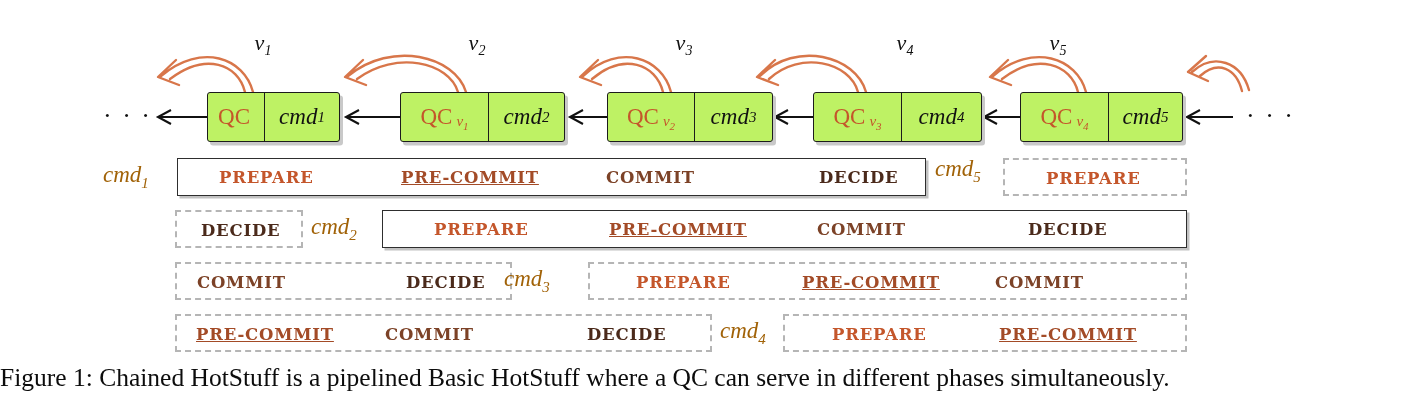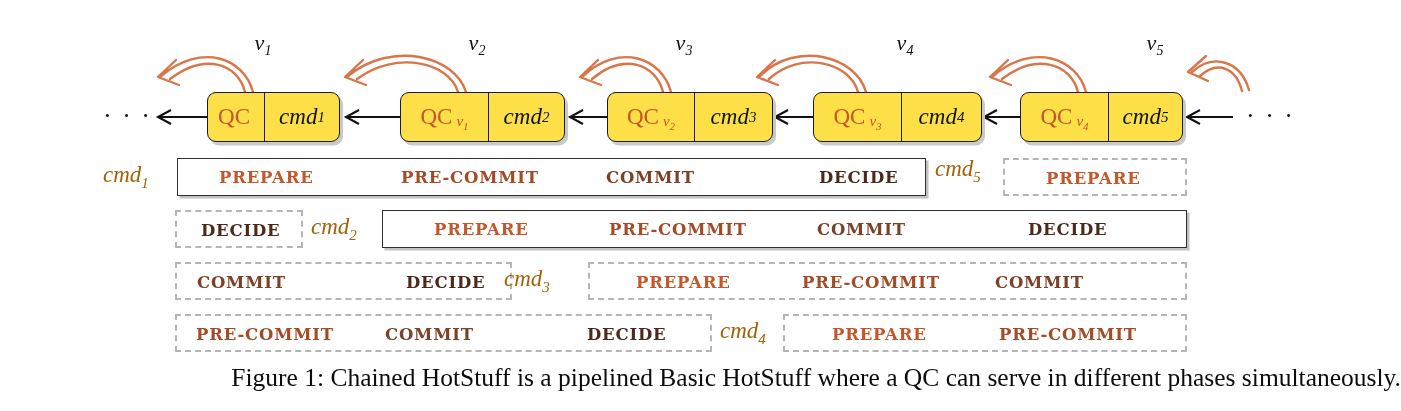--- a/index.html
+++ b/index.html
@@ -5,46 +5,46 @@
   :root{
     --c-prepare:#C4562B; --c-pre-commit:#A34B27; --c-commit:#7C4227;
     --c-decide:#4B2A1B; --c-arrow:#D8764A; --c-qc:#C4562B; --c-link:#111111;
   }
   html,body{margin:0;padding:0;background:#ffffff;}
   .page{position:relative;width:1401px;height:411px;background:#fff;overflow:hidden;
         font-family:"Liberation Serif",serif;color:#111;}
   .layer{position:absolute;left:0;top:0;}
 
   
-  .block{position:absolute;top:92px;height:50px;display:flex;background:#fde047;
-         border:1.5px solid #1c1c1c;border-radius:9px;box-shadow:3px 3.5px 0 #c9c9c9;
+  .block{position:absolute;top:92px;height:50px;display:flex;background:#bef264;
+         border:1.5px solid #1c1c1c;border-radius:3px;box-shadow:3px 3.5px 0 #c9c9c9;
          box-sizing:border-box;}
   .cell{display:flex;align-items:center;justify-content:center;height:100%;box-sizing:border-box;}
   .cell-qc{color:var(--c-qc);font-size:23px;}
   .cell-cmd{border-left:1.5px solid #1c1c1c;flex:1;font-size:23px;font-style:italic;}
   .subref{font-style:italic;font-size:15px;position:relative;top:5px;margin-left:4px;}
   .subref sub{font-size:11px;}
   sub{font-size:15px;}
   .vlab{position:absolute;top:30px;transform:translateX(-50%);font-size:22px;font-style:italic;}
   .vlab sub{font-size:14px;}
   .ellipsis{position:absolute;top:101px;font-size:26px;letter-spacing:2px;color:#111;}
 
   
   .pbox{position:absolute;height:38px;box-sizing:border-box;background:#fff;}
   .pbox.solid{border:1.6px solid #2e2e2e;box-shadow:2.5px 2.5px 0 #c2c2c2;}
   .pbox.dashed{border:2px dashed #b5b5b5;}
   .ph{position:absolute;top:9px;font-family:"DejaVu Serif",serif;font-weight:bold;
       font-size:16.5px;letter-spacing:0.8px;white-space:nowrap;}
-  .c-prepare{color:var(--c-prepare);margin-left:28px;} .c-precommit{color:var(--c-pre-commit);}
+  .c-prepare{color:var(--c-prepare);margin-left:28px;} .c-precommit{color:var(--c-pre-commit);text-decoration:underline;}
   .c-commit{color:var(--c-commit);}   .c-decide{color:var(--c-decide);}
   .cmdlab{position:absolute;font-size:23px;font-style:italic;color:#a16207;white-space:nowrap;}
   .cmdlab sub{font-size:15px;}
 
-  .caption{position:absolute;left:0;right:0;top:363px;text-align:right;
-           font-size:25.5px;color:#0c0c0c;padding-left:44px;}
+  .caption{position:absolute;left:0;right:0;top:363px;text-align:left;
+           font-size:25.5px;color:#0c0c0c;}
 
   svg .blk{stroke:var(--c-link);stroke-width:2.1;fill:none;}
   svg .arc{stroke:var(--c-arrow);stroke-width:2.4;fill:none;stroke-linecap:round;stroke-linejoin:round;}
 </style>
 </head>
 <body>
 
 <div class="page">
 
   <svg class="layer" width="1401" height="160" viewBox="0 0 1401 160">
@@ -65,21 +65,21 @@
       <path class="arc" d="M866,92 C856,56 796,40 760,76 M858,92 C850,62 800,50 769,79 M775,60 L757,77 L778,85"></path>
       <path class="arc" d="M1086,92 C1077,58 1033,42 993,76 M1078,92 C1071,64 1037,52 1002,79 M1008,60 L990,77 L1011,85"></path>
       <path class="arc" d="M1249,90 C1241,62 1214,52 1192,72 M1242,91 C1236,68 1218,60 1200,76 M1206,56 L1188,72 L1208,81"></path>
     </g>
   </svg>
 
   <div class="vlab" style="left:263px"><i>v</i><sub>1</sub></div>
   <div class="vlab" style="left:477px"><i>v</i><sub>2</sub></div>
   <div class="vlab" style="left:684px"><i>v</i><sub>3</sub></div>
   <div class="vlab" style="left:905px"><i>v</i><sub>4</sub></div>
-  <div class="vlab" style="left:1155px"><i>v</i><sub>5</sub></div>
+  <div class="vlab" style="left:1058px"><i>v</i><sub>5</sub></div>
 
   <span class="ellipsis" style="left:103px">· · ·</span>
   <span class="ellipsis" style="left:1246px">· · ·</span>
 
   <div class="block" style="left:207px;width:133px">
     <div class="cell cell-qc" style="width:56px">
         <span>QC</span>
         <span class="subref"><span></span><sub></sub></span>
       </div>
     <div class="cell cell-cmd">

